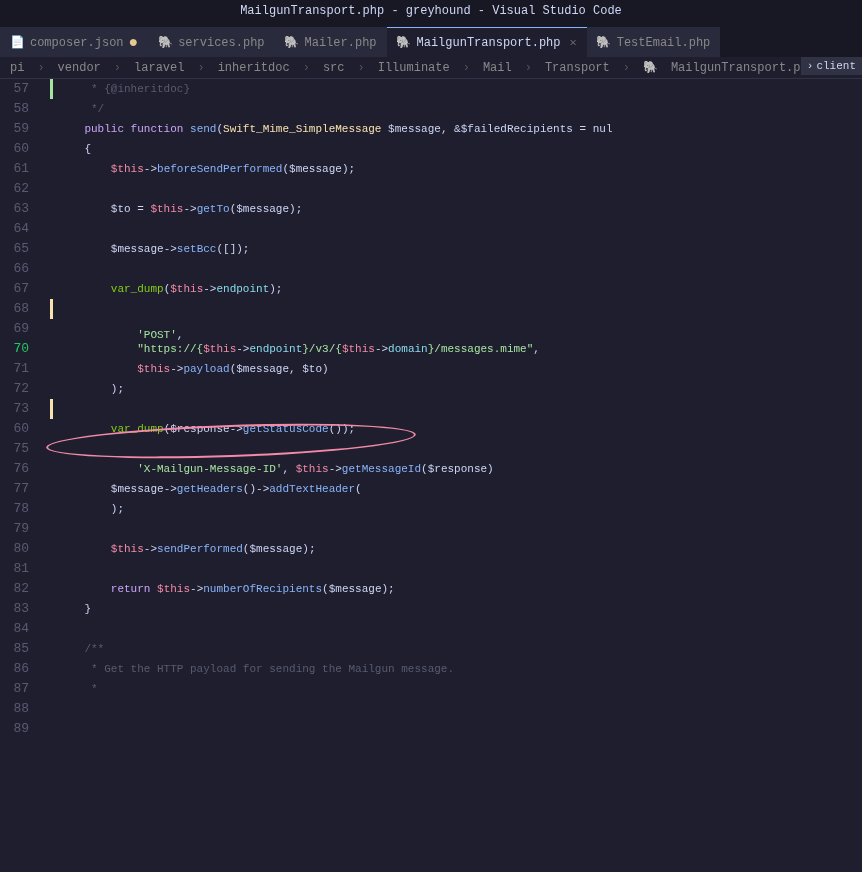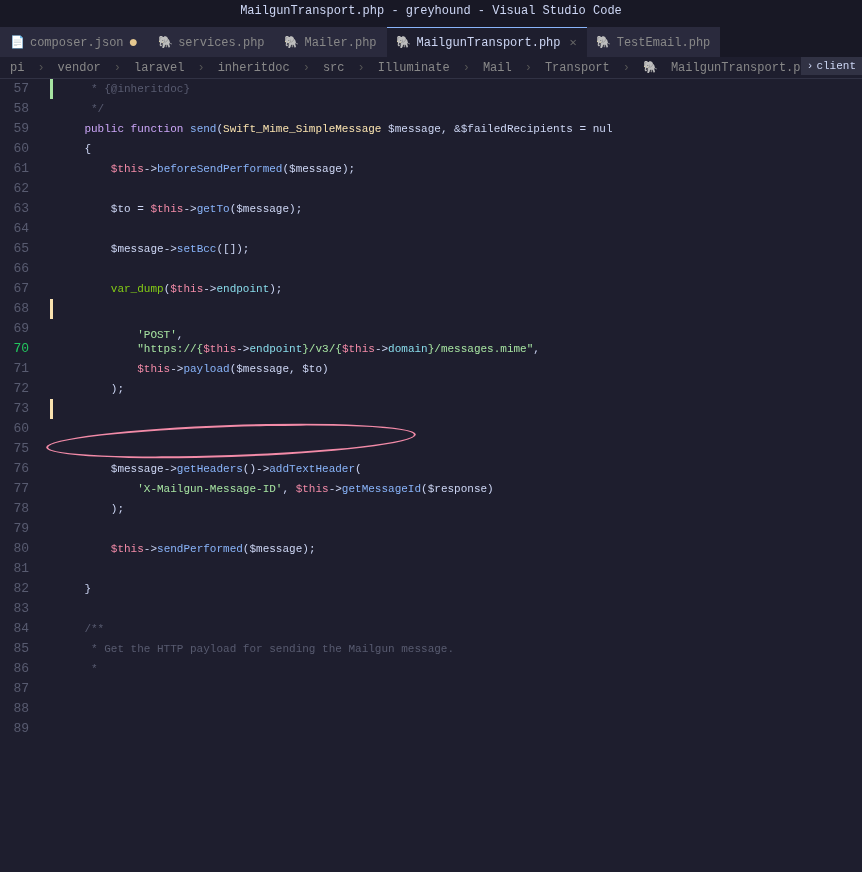--- a/index.html
+++ b/index.html
@@ -338,44 +338,48 @@
     <div class="code-line">
       <span style="padding-left:8px;"><span class="punc">        );</span></span>
     </div>
 
     <div class="code-line">
       <span style="position:absolute;left:0;width:3px;height:20px;background:#f9e2af;"></span>
     </div>
 
     <div class="code-line line-76-container">
       <div class="circle-annotation"></div>
-    </div>
-
-    <div class="code-line"></div>
+      <span style="padding-left:8px;"><span class="dg">        var_dump</span><span class="punc">(</span><span class="var">$response</span><span class="op">-&gt;</span><span class="fn">getStatusCode</span><span class="punc">());</span></span>
+    </div>
+
+    <div class="code-line"></div>
+
+    <div class="code-line">
+      <span style="padding-left:8px;"><span class="str">            'X-Mailgun-Message-ID'</span><span class="punc">, </span><span class="this">$this</span><span class="op">-&gt;</span><span class="fn">getMessageId</span><span class="punc">(</span><span class="var">$response</span><span class="punc">)</span></span>
+    </div>
 
     <div class="code-line">
       <span style="padding-left:8px;"><span class="var">        $message</span><span class="op">-&gt;</span><span class="fn">getHeaders</span><span class="punc">()-&gt;</span><span class="fn">addTextHeader</span><span class="punc">(</span></span>
     </div>
 
     <div class="code-line">
-      <span style="padding-left:8px;"><span class="str">            'X-Mailgun-Message-ID'</span><span class="punc">, </span><span class="this">$this</span><span class="op">-&gt;</span><span class="fn">getMessageId</span><span class="punc">(</span><span class="var">$response</span><span class="punc">)</span></span>
-    </div>
-
-    <div class="code-line">
       <span style="padding-left:8px;"><span class="punc">        );</span></span>
     </div>
 
     <div class="code-line"></div>
 
     <div class="code-line">
       <span style="padding-left:8px;"><span class="this">        $this</span><span class="op">-&gt;</span><span class="fn">sendPerformed</span><span class="punc">(</span><span class="var">$message</span><span class="punc">);</span></span>
     </div>
 
     <div class="code-line"></div>
 
+    <div class="code-line">
+      <span style="padding-left:8px;"><span class="kw">        return </span><span class="this">$this</span><span class="op">-&gt;</span><span class="fn">numberOfRecipients</span><span class="punc">(</span><span class="var">$message</span><span class="punc">);</span></span>
+    </div>
 
     <div class="code-line">
       <span style="padding-left:8px;"><span class="punc">    }</span></span>
     </div>
 
     <div class="code-line"></div>
 
     <div class="code-line">
       <span style="padding-left:8px;"><span class="cm">    /**</span></span>
     </div>

